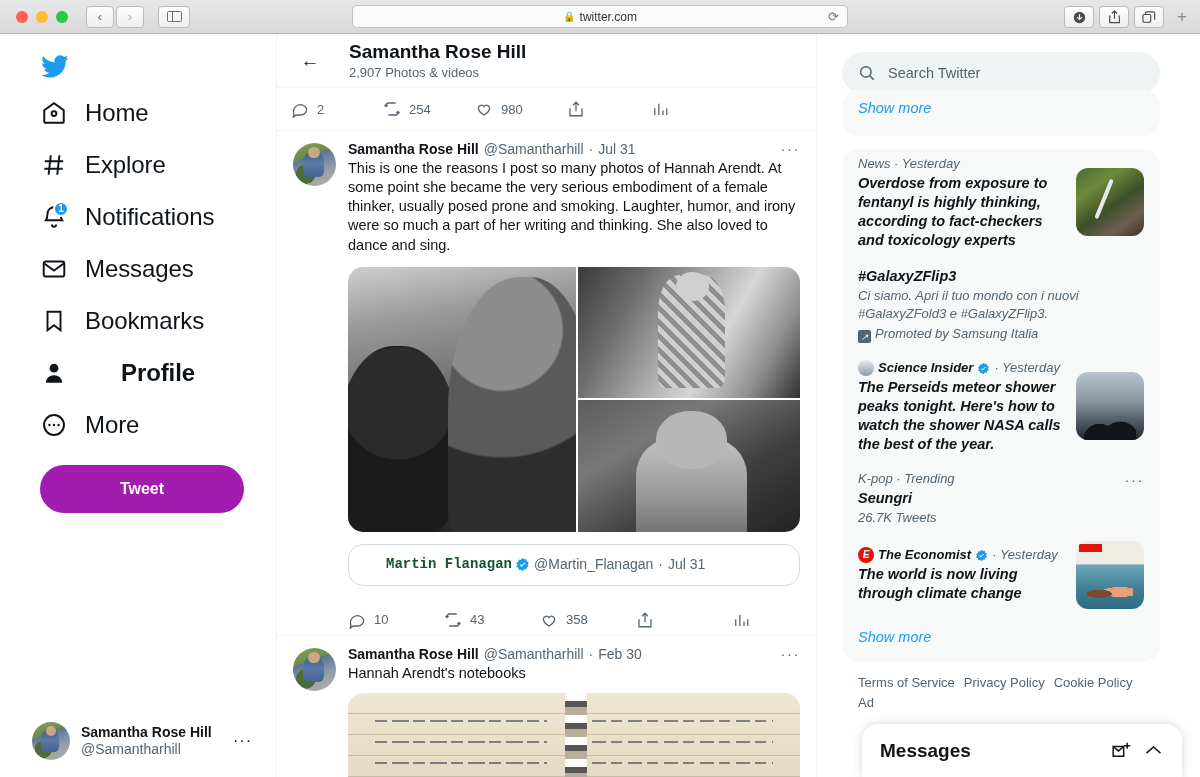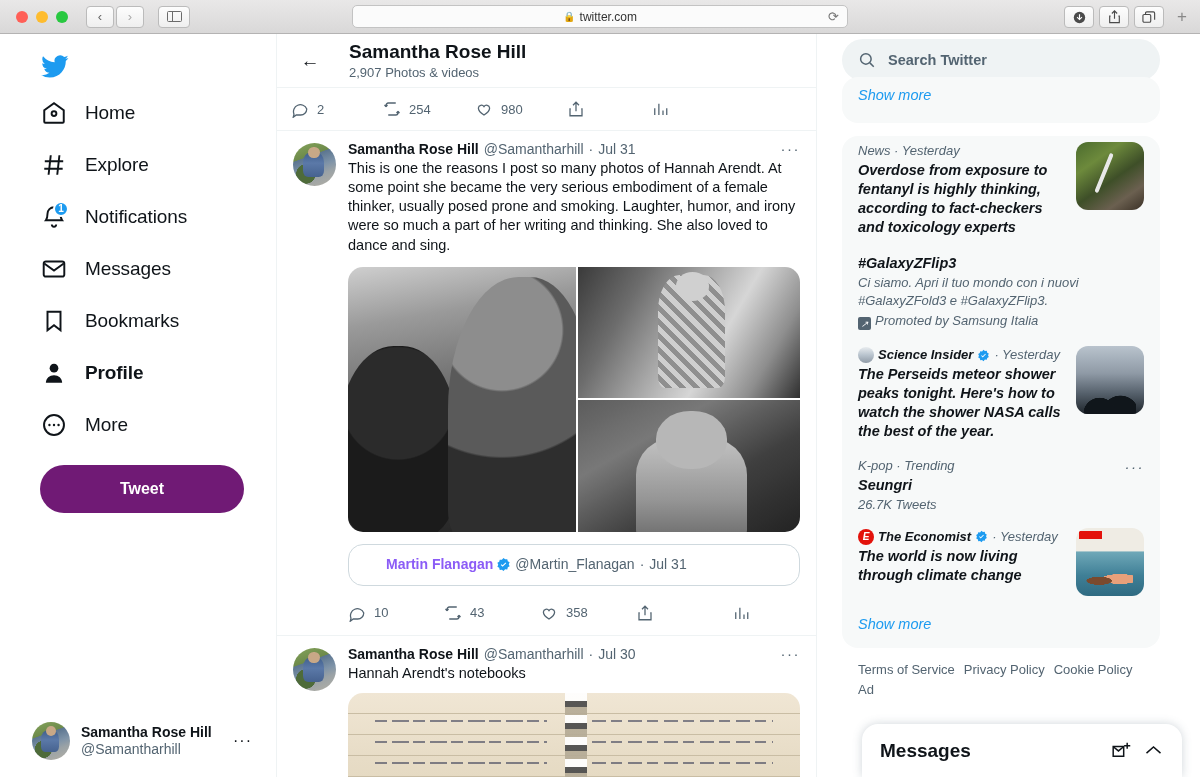--- a/index.html
+++ b/index.html
@@ -61,32 +61,32 @@
   
   .page { position: absolute; top: 34px; left: 0; width: 1200px; height: 743px; background: #fff; display: flex; }
 
   
   .leftnav { width: 276px; flex: 0 0 276px; position: relative; padding-left: 40px; }
   .logo { margin-top: 11px; width: 48px; height: 42px; display: flex; align-items: center; }
   .logo svg { width: 29px; height: 29px; fill: #1d9bf0; }
   .navitem { display: flex; align-items: center; height: 52px; gap: 18px; color: #0f1419; }
   .navitem .ico { width: 27px; height: 27px; display: flex; align-items: center; justify-content: center; position: relative; }
   .navitem .ico svg { width: 26px; height: 26px; }
-  .navitem .lbl { font-size: 19px; letter-spacing: -0.1px; }
-  .navitem.active .lbl { font-weight: bold; }
+  .navitem .lbl { font-size: 24px; letter-spacing: -0.1px; }
+  .navitem.active .lbl { font-weight: bold; margin-left: 36px; }
   .badge {
     position: absolute; top: -3px; left: 13px;
     background: #1d9bf0; color: #fff; font-size: 10px; font-weight: bold;
     min-width: 16px; height: 16px; border-radius: 9px;
     display: flex; align-items: center; justify-content: center;
     border: 2px solid #fff; padding: 0 3px;
   }
   .tweet-btn {
     margin-top: 14px; width: 204px; height: 48px; border-radius: 24px;
-    background: #701a75; color: #fff; font-size: 16px; font-weight: bold;
+    background: #a21caf; color: #fff; font-size: 16px; font-weight: bold;
     border: none; display: flex; align-items: center; justify-content: center;
     cursor: pointer;
   }
   .account {
     position: absolute; bottom: 8px; left: 22px; width: 240px; height: 56px;
     border-radius: 28px; display: flex; align-items: center; gap: 11px; padding: 0 10px;
   }
   .acct-av { width: 38px; height: 38px; border-radius: 50%; overflow: hidden; flex: 0 0 38px; }
   .acct-names { flex: 1; min-width: 0; line-height: 1.25; }
   .acct-name { font-size: 14px; font-weight: bold; color: #0f1419; white-space: nowrap; }
@@ -145,61 +145,61 @@
   .ph3 { background: linear-gradient(150deg,#6a5a48 0%,#8a7560 30%,#4a3e32 62%,#2a221b 100%); }
   .ph3:before { content:""; position:absolute; left:26%; top:28%; width:50%; height:80%;
     background: linear-gradient(180deg,#c9c3b8 0%,#9a958b 60%,#6e6a62 100%); border-radius: 36% 36% 12% 12%; }
   .ph3:after { content:""; position:absolute; left:35%; top:8%; width:32%; height:44%; background:#cbb49c; border-radius:48%; }
 
   
   .quote { margin-top: 12px; border: 1px solid #cfd9de; border-radius: 15px; padding: 10px 13px 11px 13px; }
   .q-head { display: flex; align-items: center; font-size: 14px; }
   .q-av { width: 19px; height: 19px; border-radius: 50%; overflow: hidden; flex: 0 0 19px; margin-right: 5px; }
   .q-av-art { width:100%; height:100%; background: linear-gradient(150deg,#4c6a86 0%,#8fa5b8 45%,#c9b79a 100%); }
-  .q-name { font-weight: bold; color: #8b5cf6; }
+  .q-name { font-weight: bold; color: #14532d; font-family: Liberation Mono, monospace; }
   .q-handle { color: #536471; margin-left: 4px; }
   .q-text { font-size: 14.5px; color: #0f1419; margin-top: 4px; line-height: 1.3; }
   .verified { width: 15px; height: 15px; margin-left: 3px; flex: 0 0 15px; }
   .verified svg { width: 15px; height: 15px; fill: #1d9bf0; display: block; }
 
-  .tw-actions { display: flex; align-items: center; margin-top: 11px; height: 32px; gap: 28px; }
+  .tw-actions { display: flex; align-items: flex-end; margin-top: 11px; height: 32px; gap: 28px; }
   .tw-act { display: flex; align-items: center; gap: 8px; color: #536471; font-size: 13px; width: 101px; }
   .tw-act svg { width: 18px; height: 18px; fill: none; stroke: #536471; stroke-width: 1.7; }
 
   .notebook { margin-top: 10px; height: 120px; border-radius: 15px 15px 0 0; overflow: hidden; position: relative;
     background: linear-gradient(180deg,#f0e6d4 0%,#e7dcc6 55%,#e2d6bd 100%); }
   .nb-lines { position: absolute; inset: 0;
     background: repeating-linear-gradient(180deg, transparent 0 20px, #c9bda4 20px 21px); }
   .nb-spiral { position: absolute; left: 48%; top: 0; bottom: 0; width: 22px;
     background: repeating-linear-gradient(180deg, #ffffff 0 8px, #4a4a4a 8px 14px, #b5ab96 14px 22px); opacity: .92; }
   .nb-scribble { position: absolute; left: 6%; top: 12%; width: 38%; height: 76%;
     background: repeating-linear-gradient(180deg, transparent 0 13px, rgba(40,45,75,.55) 13px 15px, transparent 15px 21px);
     -webkit-mask-image: repeating-linear-gradient(90deg, #000 0 12px, transparent 12px 17px, #000 17px 34px, transparent 34px 38px);
     mask-image: repeating-linear-gradient(90deg, #000 0 12px, transparent 12px 17px, #000 17px 34px, transparent 34px 38px); }
   .nb-scribble2 { position: absolute; left: 54%; top: 12%; width: 40%; height: 60%;
     background: repeating-linear-gradient(180deg, transparent 0 13px, rgba(40,45,75,.55) 13px 15px, transparent 15px 21px);
     -webkit-mask-image: repeating-linear-gradient(90deg, #000 0 14px, transparent 14px 19px, #000 19px 30px, transparent 30px 36px);
     mask-image: repeating-linear-gradient(90deg, #000 0 14px, transparent 14px 19px, #000 19px 30px, transparent 30px 36px); }
 
   
   .right { flex: 1; padding: 0 0 0 25px; position: relative; overflow: hidden; }
-  .searchwrap { padding-top: 5px; font-weight: bold; }
+  .searchwrap { padding-top: 18px; }
   .searchbox {
     width: 318px; height: 42px; border-radius: 21px; background: #eff3f4;
     display: flex; align-items: center; gap: 12px; padding: 0 16px;
   }
   .searchbox svg { width: 18px; height: 18px; stroke: #536471; fill: none; stroke-width: 2; }
   .search-ph { font-size: 14.5px; color: #536471; }
 
   .card { width: 318px; background: #f7f9f9; border-radius: 16px; overflow: hidden; font-style: italic; }
   .card.top { margin-top: -4px; padding-bottom: 10px; }
   .showmore { color: #1d9bf0; font-size: 14.5px; padding: 10px 16px; }
   .card.trends { margin-top: 13px; padding-bottom: 6px; }
   .card-title { font-size: 19px; font-weight: bold; color: #0f1419; padding: 12px 16px 8px 16px; }
-  .trend { padding: 6px 16px 10px 16px; display: flex; gap: 4px; }
+  .trend { padding: 6px 16px 10px 16px; display: flex; gap: 4px; align-items: center; }
   .trend-main { flex: 1; min-width: 0; }
   .trend-meta { font-size: 13px; color: #536471; line-height: 1.4; display: flex; align-items: center; gap: 4px; }
   .trend-head { font-size: 14.5px; font-weight: bold; color: #0f1419; line-height: 1.3; margin-top: 1px; }
   .trend-sub { font-size: 13px; color: #536471; margin-top: 2px; line-height: 1.35; }
   .trend-count { font-size: 13px; color: #536471; margin-top: 2px; }
   .thumb { width: 68px; height: 68px; border-radius: 12px; flex: 0 0 68px; overflow: hidden; }
   .thumb-news { background: linear-gradient(145deg,#4b6b2e 0%,#6d8a3c 28%,#3e4f28 55%,#6b6050 78%,#3a3026 100%); position: relative; }
   .thumb-news:after { content:""; position:absolute; left:38%; top:14%; width:4px; height:62%;
     background:#e8e8e8; transform: rotate(22deg); border-radius: 2px; }
   .thumb-sky { background: linear-gradient(180deg,#b9c3cd 0%,#8f9aa6 40%,#55606b 70%,#1f262c 100%); position: relative; }
@@ -489,21 +489,21 @@
 
       <div class="tweet">
         <div class="tw-av">
             <div class="av-art"></div>
           </div>
         <div class="tw-body">
           <div class="tw-head">
             <span class="tw-name">Samantha Rose Hill</span>
             <span class="tw-handle">@Samantharhill</span>
             <span class="tw-sep">·</span>
-            <span class="tw-date">Jul 30</span>
+            <span class="tw-date">Feb 30</span>
             <span class="tw-dots">···</span>
           </div>
           <div class="tw-text">Hannah Arendt's notebooks</div>
           <div class="notebook">
             <div class="nb-lines"></div>
             <div class="nb-scribble"></div>
             <div class="nb-scribble2"></div>
             <div class="nb-spiral"></div>
 
           </div>

